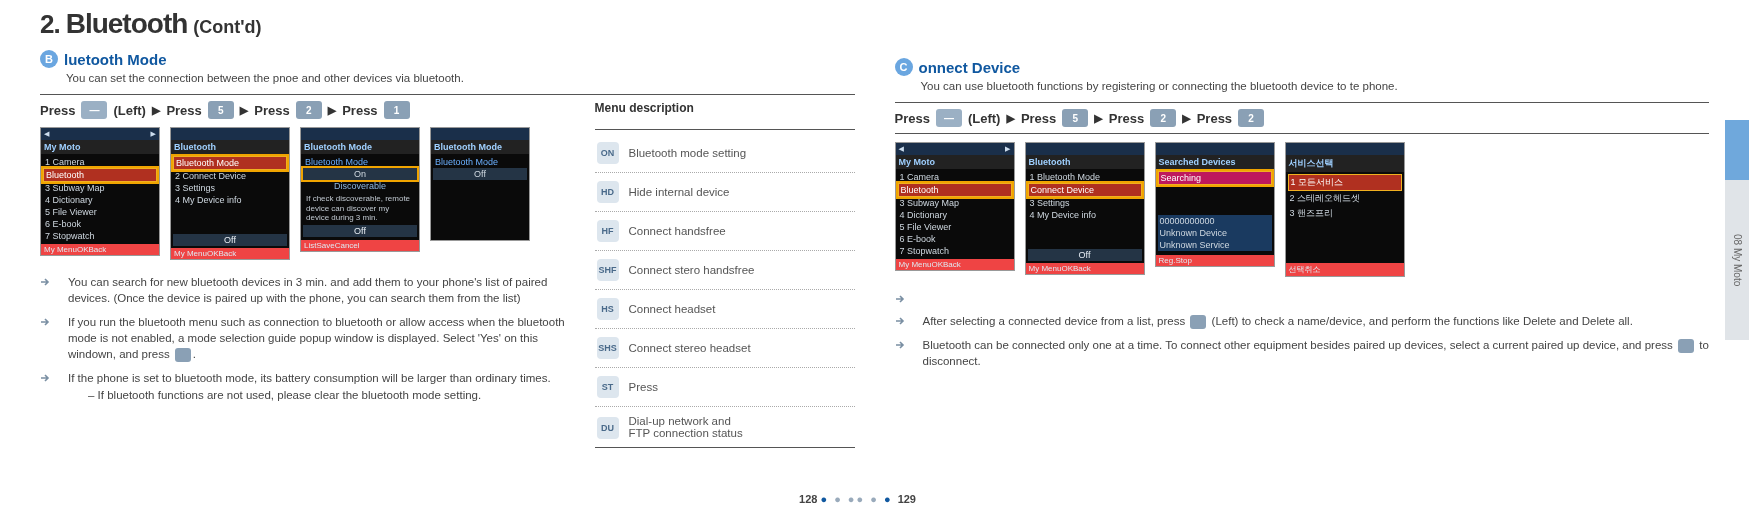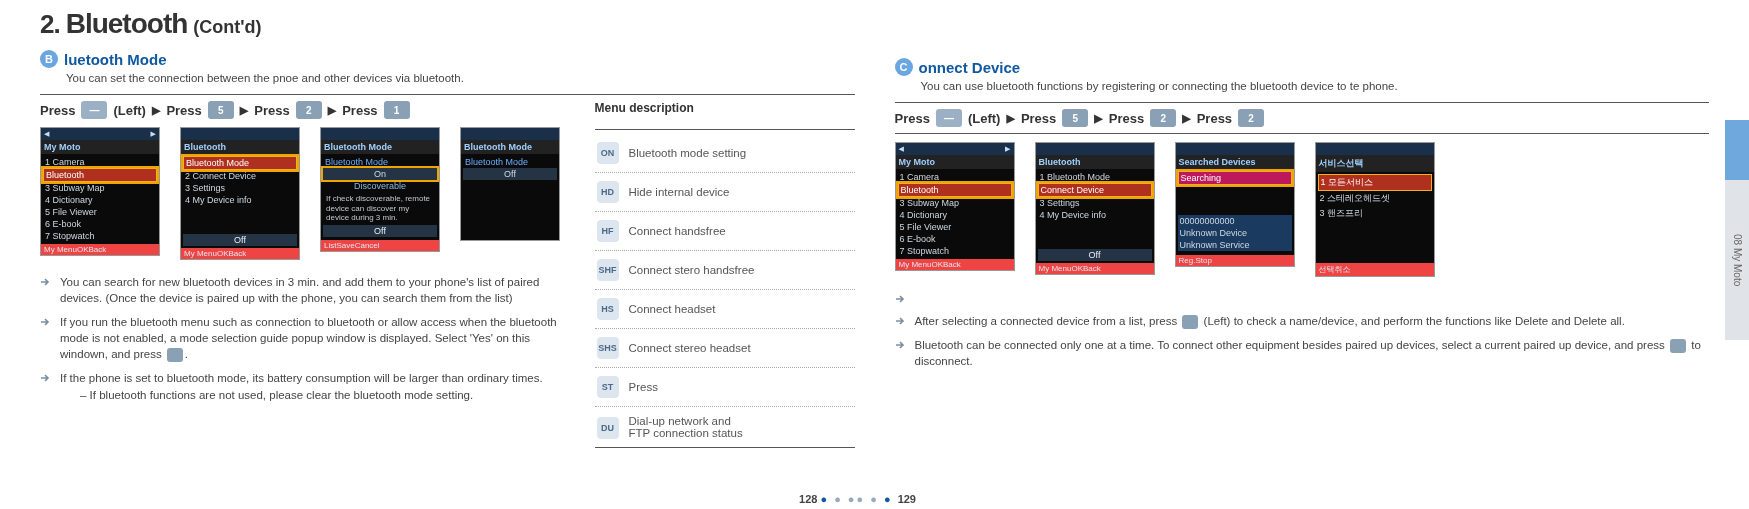--- a/index.html
+++ b/index.html
@@ -108,21 +108,21 @@
   .two-panel {
     display: flex;
     gap: 20px;
   }
   .left-block { flex: 1.3; }
   .right-block { width: 260px; }
 
   
   .shots {
     display: flex;
-    gap: 20px;
+    gap: 10px;
     margin: 8px 0 14px 0;
     align-items: flex-start;
   }
   .phone {
     width: 120px;
     background: #111;
     border: 1px solid #999;
     color: #e0e0e0;
     font-size: 9px;
   }
@@ -183,21 +183,21 @@
     color:#e8eef5;
   }
   .highlight-box {
     outline:2px solid #f0a400;
   }
 
   
   .bullet-list { margin-top:6px; }
   .bullet {
     display:flex;
-    gap:8px;
+    gap:16px;
     font-size:11.5px;
     color:#444;
     line-height:1.4;
     margin-bottom:8px;
   }
   .bullet .arricon {
     width:12px; height:12px;
     flex:0 0 12px;
     margin-top:2px;
   }

